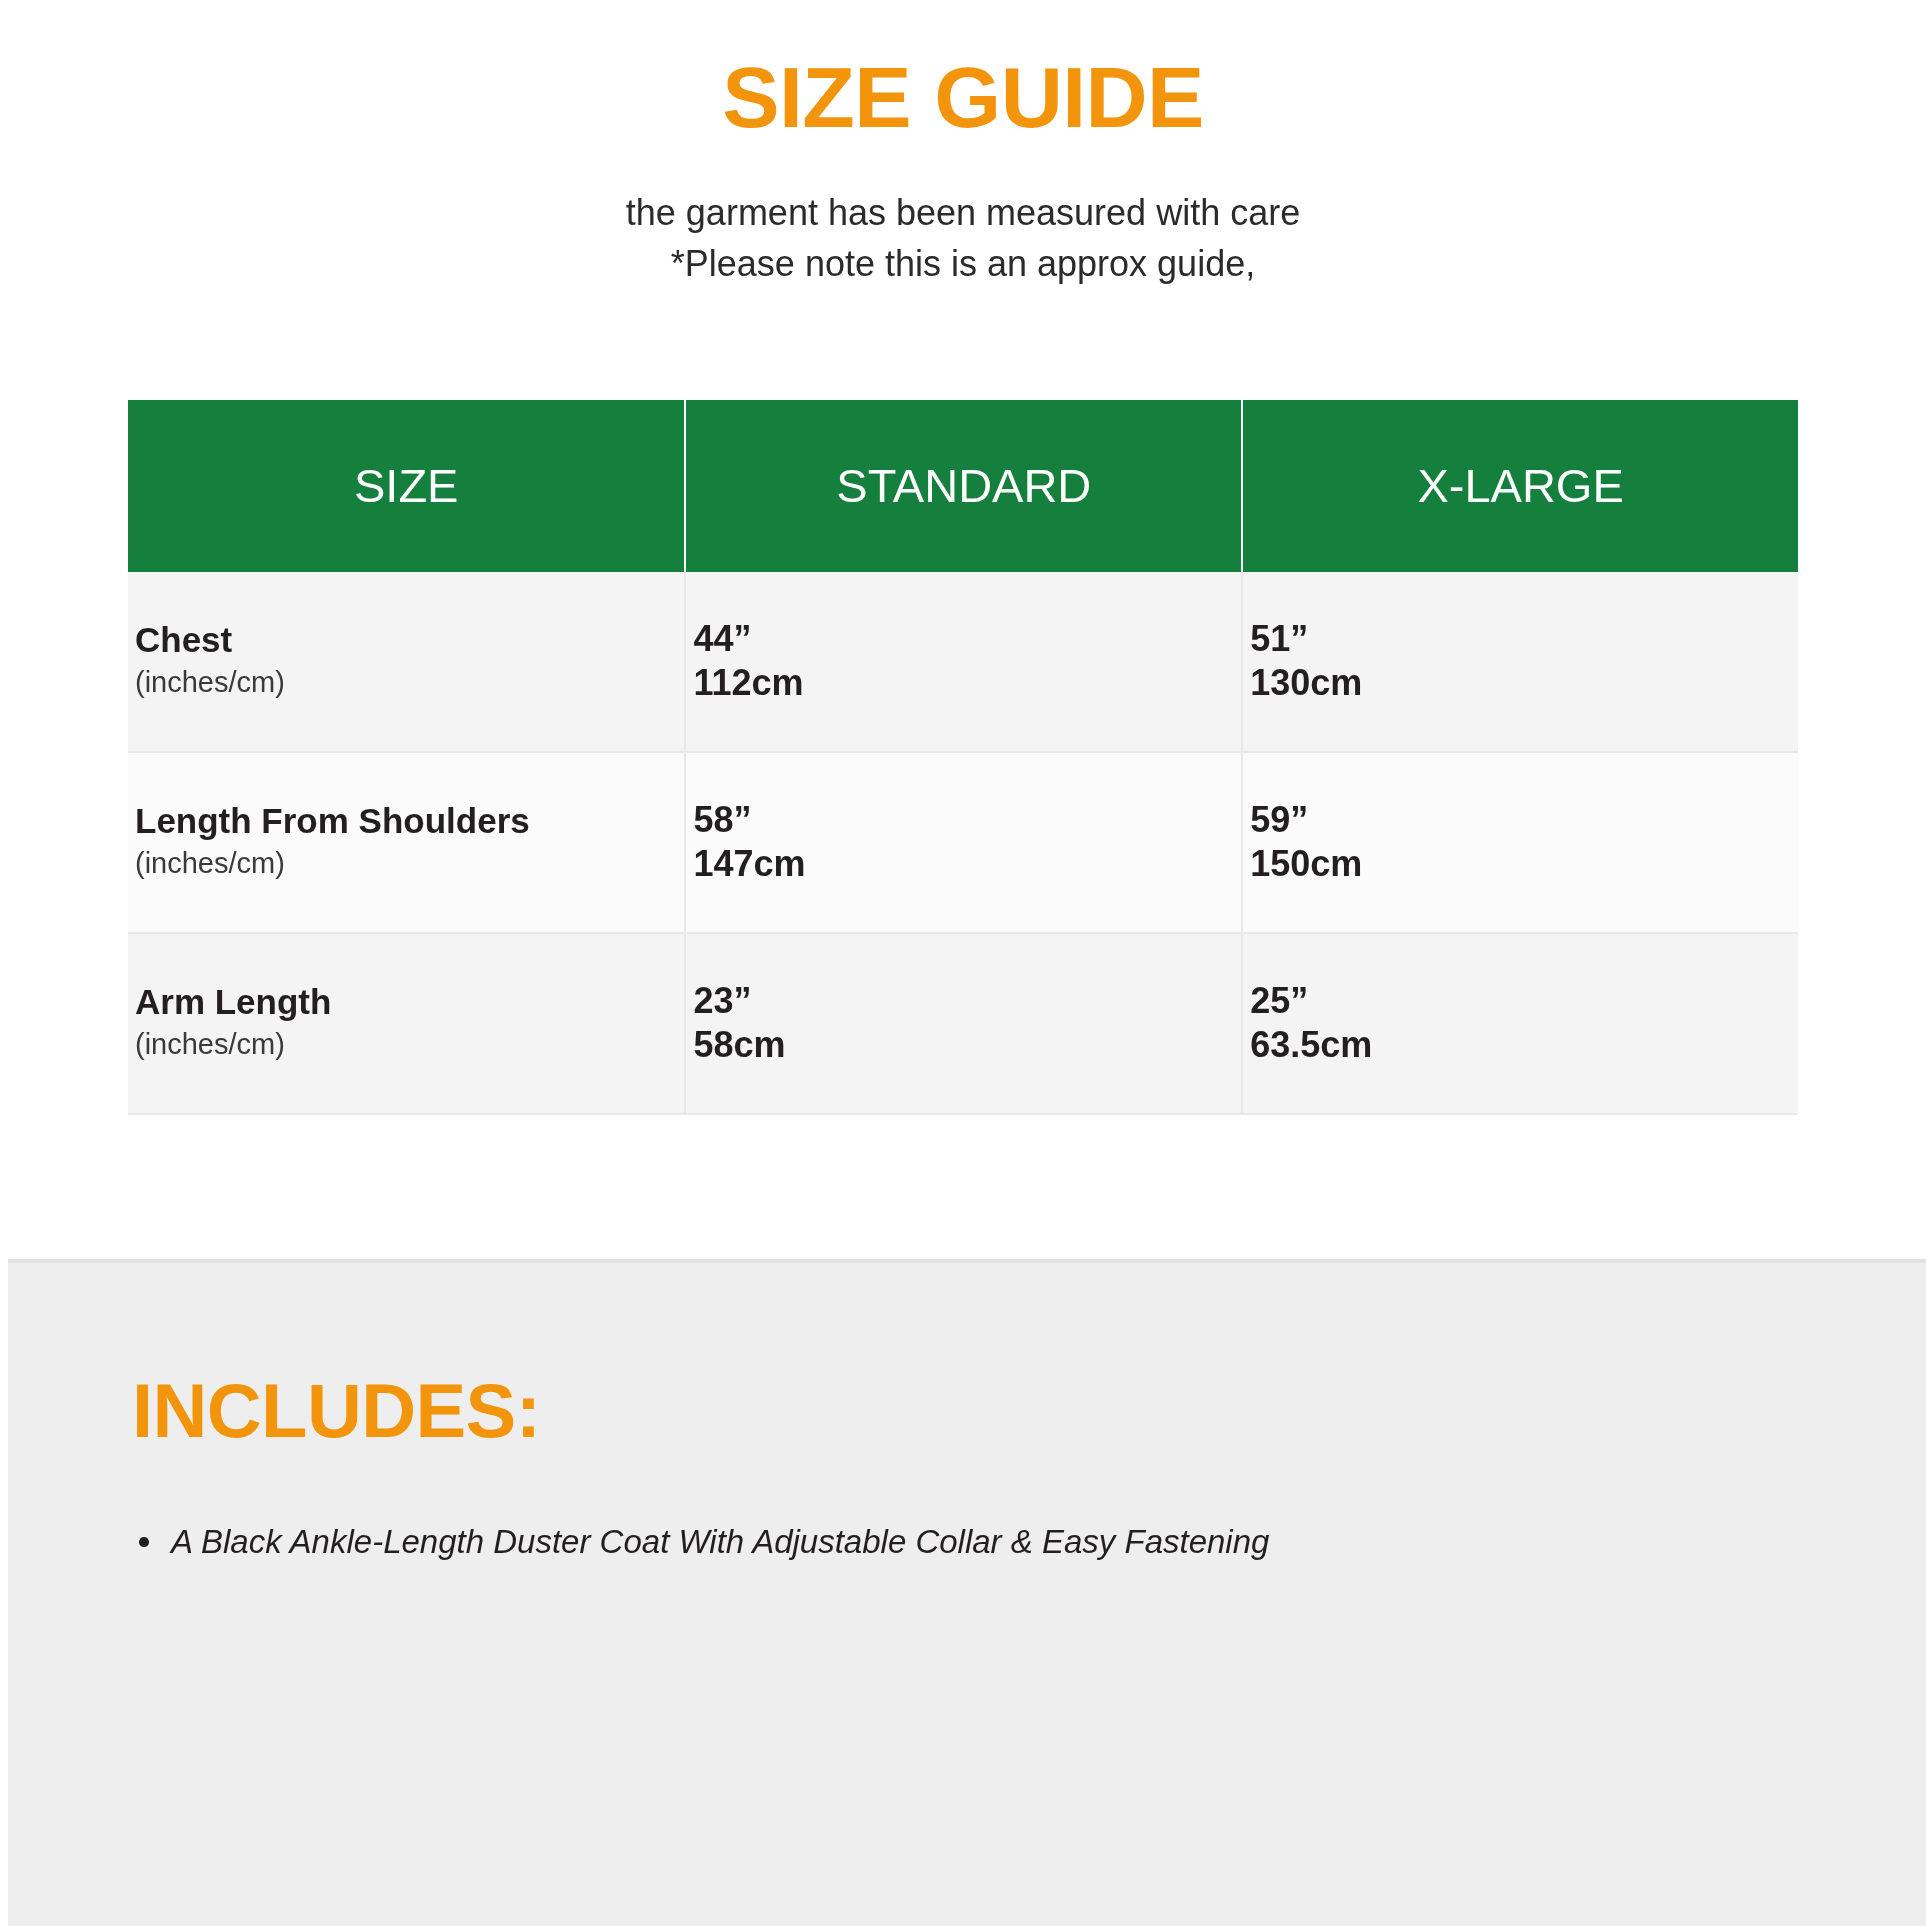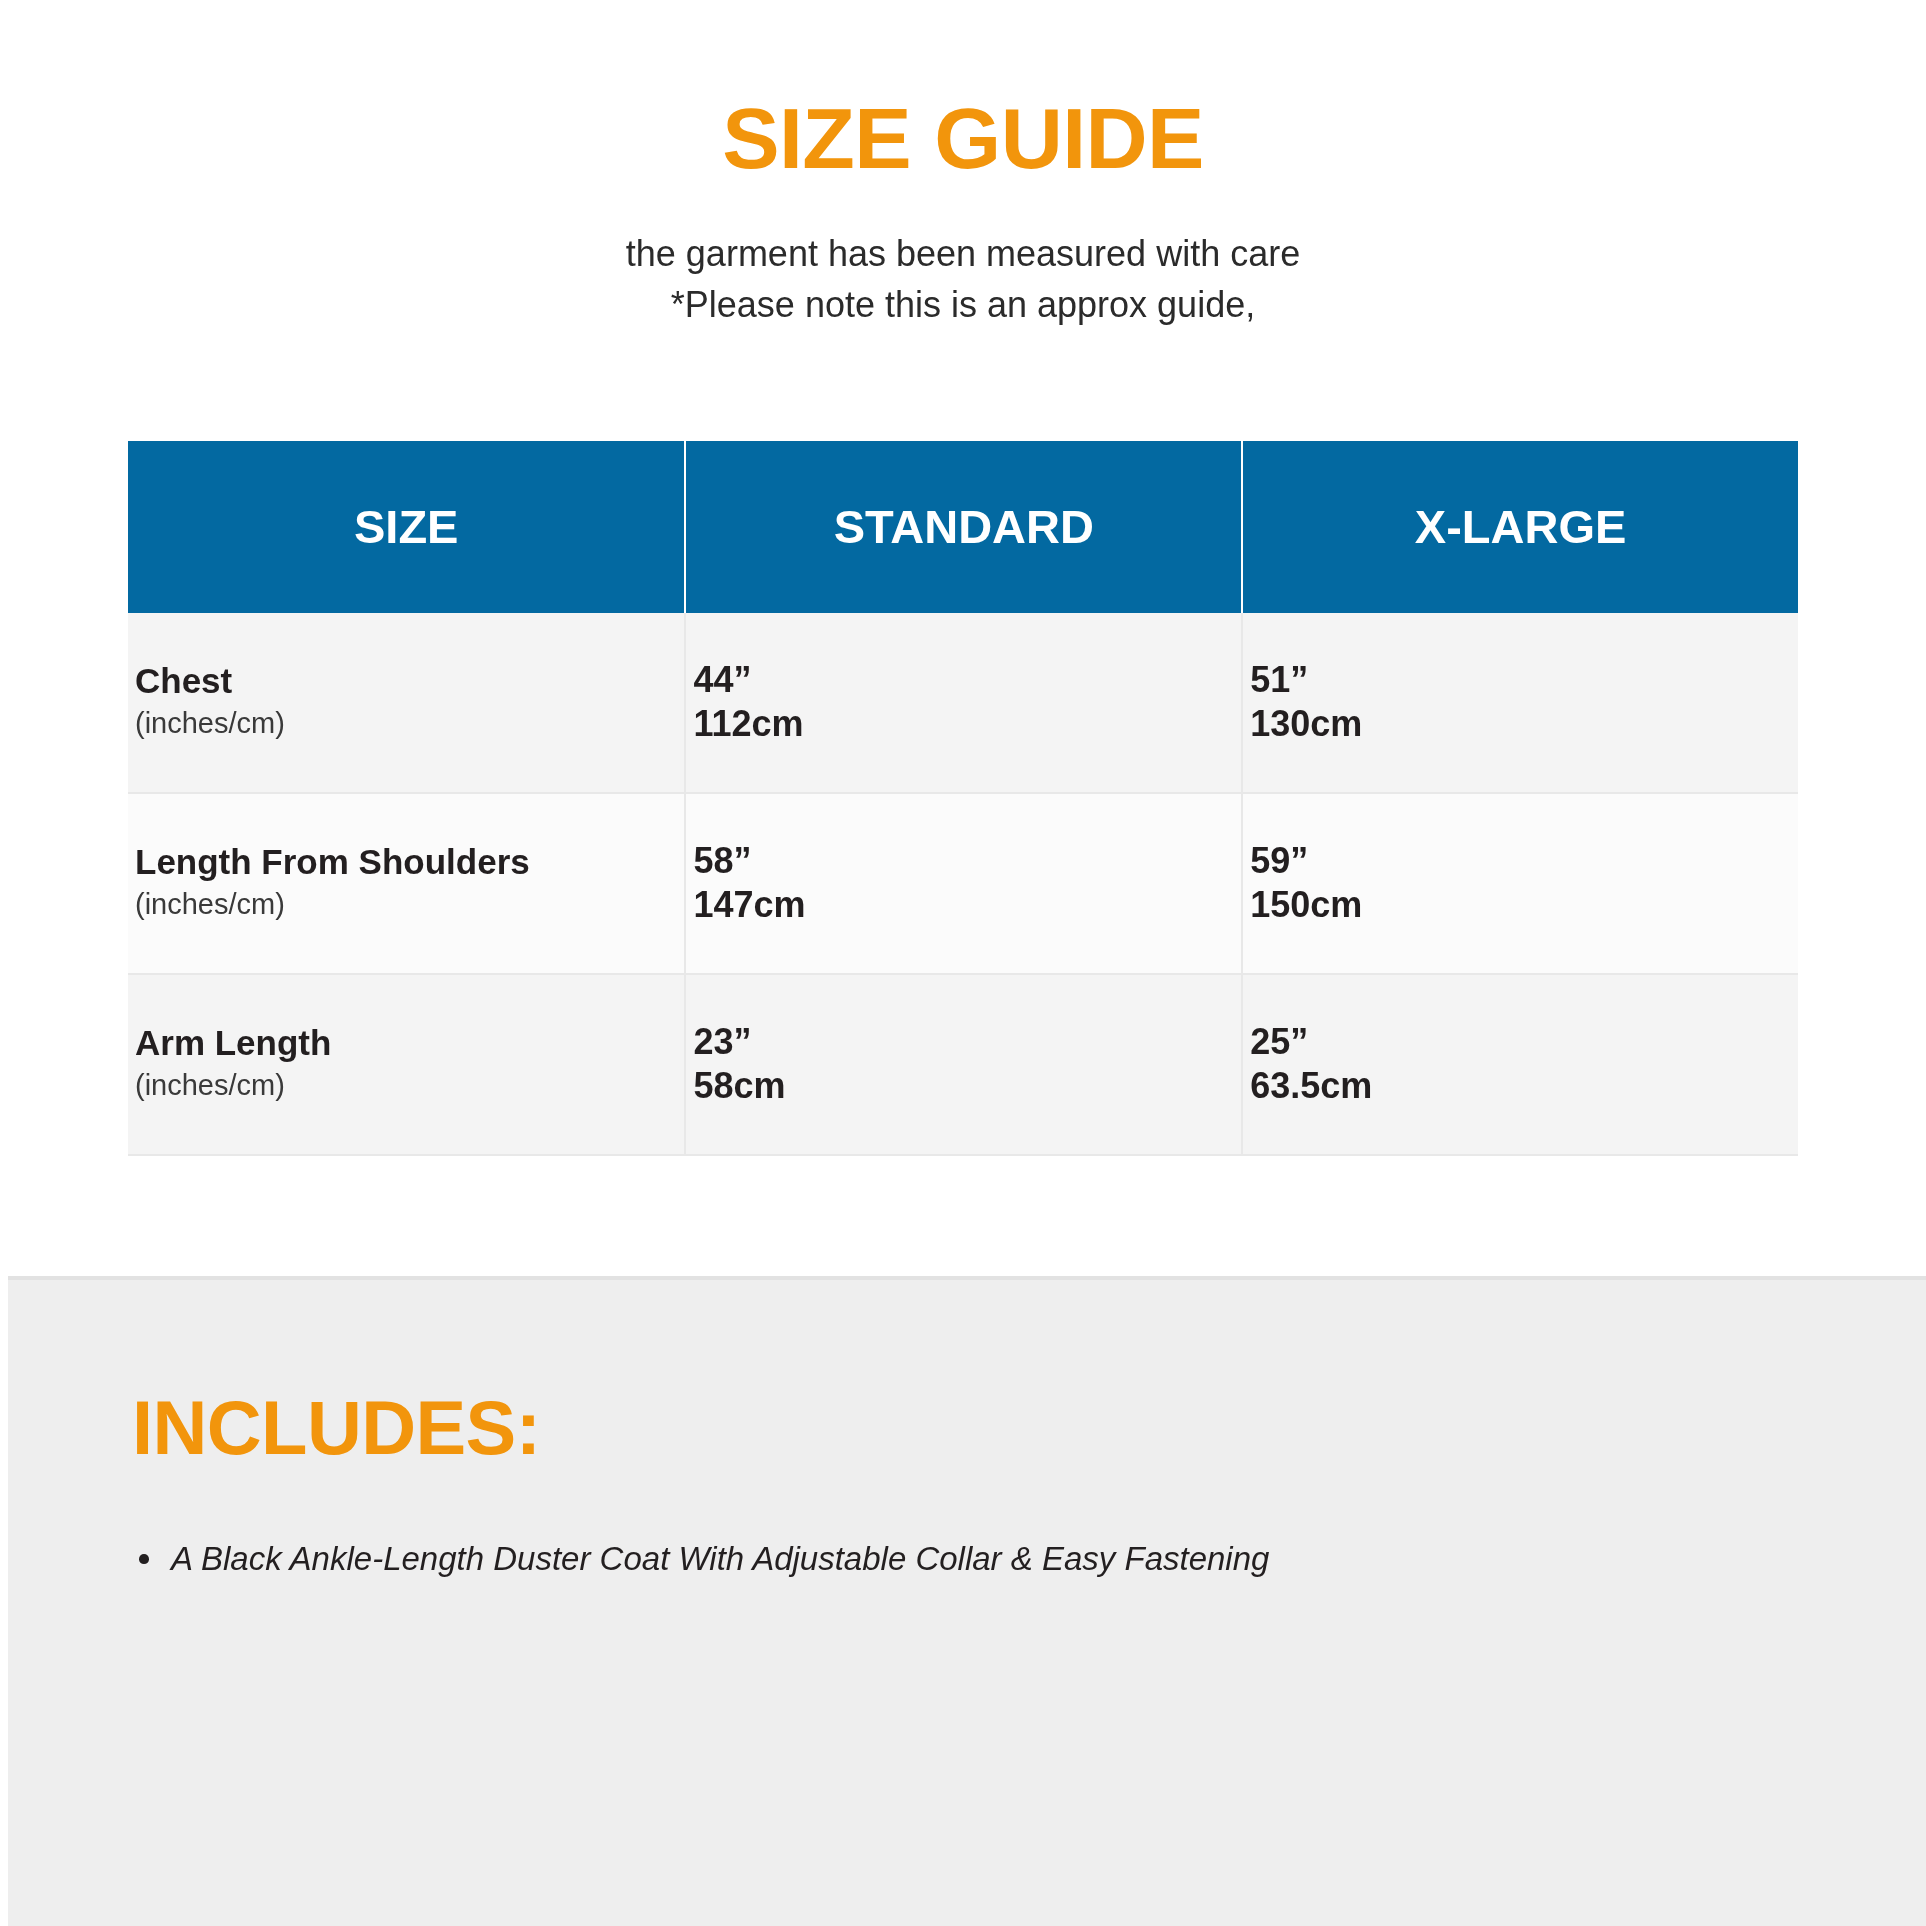--- a/index.html
+++ b/index.html
@@ -18,23 +18,22 @@
 
   .page {
     width: 1926px;
     height: 1926px;
     position: relative;
     background: #ffffff;
   }
 
   
   .header {
-    padding-top: 76px;
+    padding-top: 52px;
     text-align: center;
-    margin-top: 17px;
   }
   .title {
     font-size: 86px;
     font-weight: bold;
     color: #f2950c;
     letter-spacing: -0.6px;
     line-height: 1.05;
     margin: 0;
   }
   .subtitle {
@@ -52,24 +51,24 @@
   .table-wrap {
     margin: 110px auto 0 auto;
     width: 1670px;
   }
   table.size-table {
     width: 100%;
     border-collapse: collapse;
     table-layout: fixed;
   }
   table.size-table th {
-    background: #0369a1;
+    background: #15803d;
     color: #ffffff;
     font-size: 47px;
-    font-weight: bold;
+    font-weight: normal;
     letter-spacing: 0px;
     height: 170px;
     vertical-align: middle;
     border-right: 2.9px solid #ffffff;
   }
   table.size-table th:last-child { border-right: none; }
   table.size-table th.col-size { width: 33.4%; }
   table.size-table th.col-standard { width: 33.3%; }
   table.size-table th.col-xlarge { width: 33.3%; }
 

